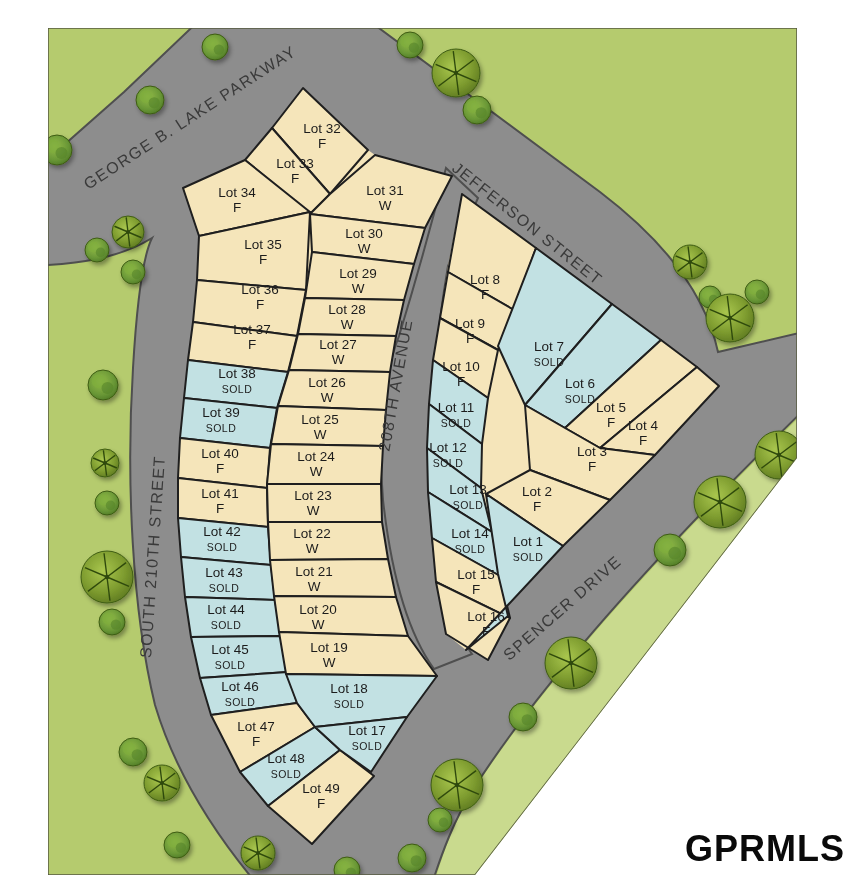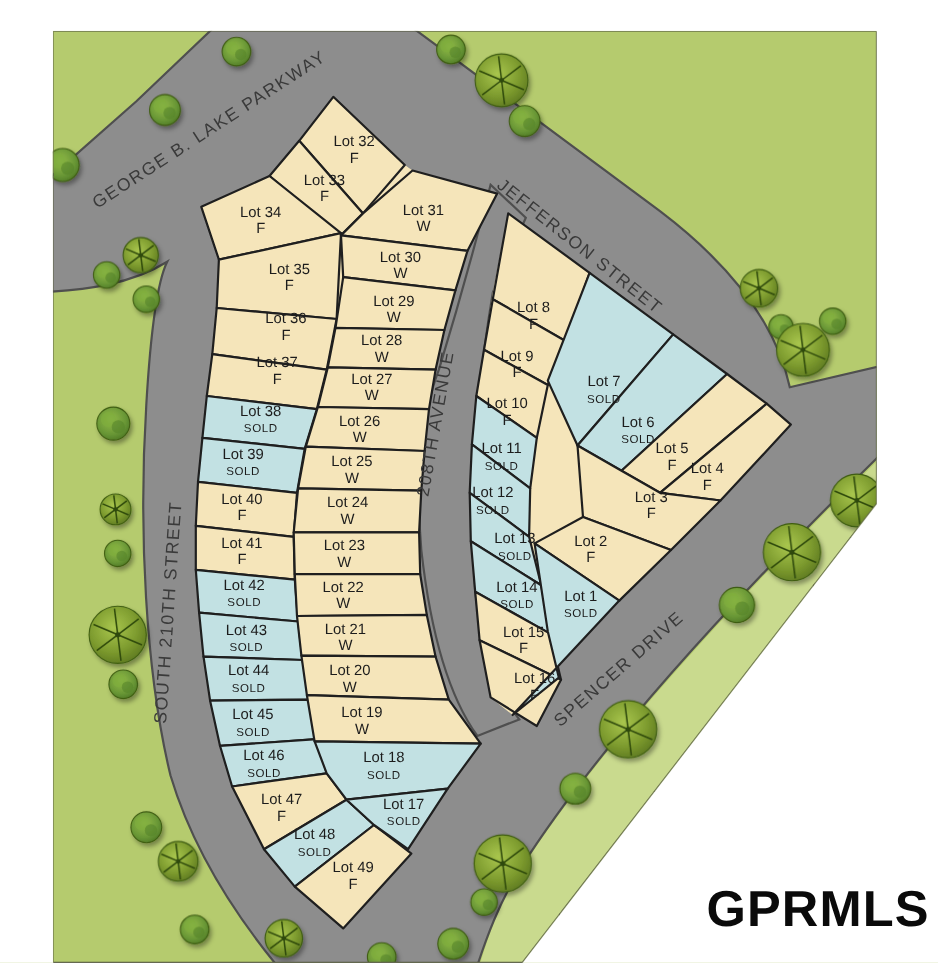--- a/index.html
+++ b/index.html
@@ -4,22 +4,22 @@
 <style>
   html,body{margin:0;padding:0;background:#ffffff;}
   .stage{position:relative;width:853px;height:875px;background:#ffffff;overflow:hidden;
          font-family:"Liberation Sans", sans-serif;}
   .stage svg{position:absolute;left:0;top:0;}
   .lot-name{font-family:"Liberation Sans",sans-serif;font-size:13.5px;fill:#1c1c1c;text-anchor:middle;}
   .lot-status{font-family:"Liberation Sans",sans-serif;font-size:13.5px;fill:#1c1c1c;text-anchor:middle;}
   .lot-status.sold{font-size:10.5px;letter-spacing:0.5px;}
   .street-label{font-family:"Liberation Sans",sans-serif;font-size:16px;fill:#3a3a3a;
                 text-anchor:middle;letter-spacing:1.5px;}
-  .watermark{position:absolute;right:8px;bottom:22px;font-family:"Liberation Sans",sans-serif;
-             font-weight:bold;font-size:46px;color:#0a0a0a;letter-spacing:1px;}
+  .watermark{position:absolute;right:8px;bottom:5px;font-family:"Liberation Sans",sans-serif;
+             font-weight:bold;font-size:36px;color:#0a0a0a;letter-spacing:1px;}
 </style>
 </head>
 <body>
 
 <div class="stage">
   <svg id="map-svg" width="853" height="875" viewBox="0 0 853 875">
       <defs>
         <clipPath id="mapclip">
           <polygon points="48,28 797,28 797,458 475,875 48,875"></polygon>
         </clipPath>

